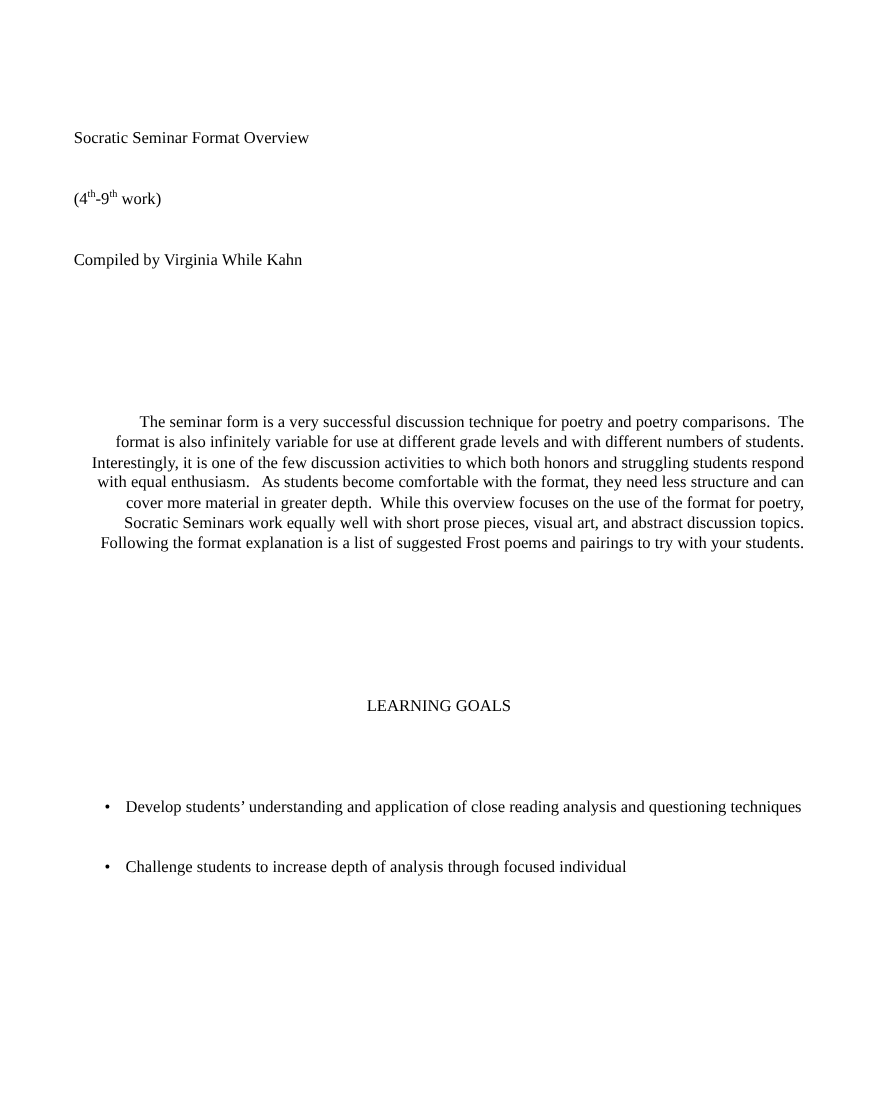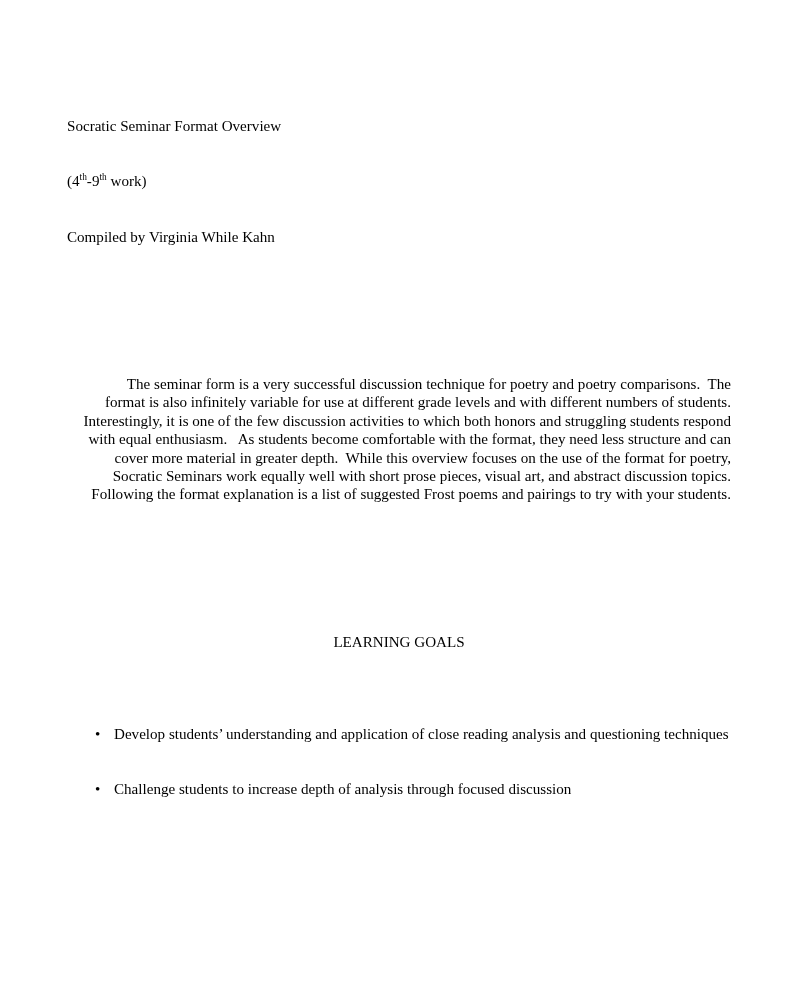--- a/index.html
+++ b/index.html
@@ -95,21 +95,21 @@
 
     <div class="spacer">&nbsp;</div>
 
     <p class="para indent-first">The seminar form is a very successful discussion technique for poetry and poetry comparisons.  The format is also infinitely variable for use at different grade levels and with different numbers of students.  Interestingly, it is one of the few discussion activities to which both honors and struggling students respond with equal enthusiasm.   As students become comfortable with the format, they need less structure and can cover more material in greater depth.  While this overview focuses on the use of the format for poetry, Socratic Seminars work equally well with short prose pieces, visual art, and abstract discussion topics.  Following the format explanation is a list of suggested Frost poems and pairings to try with your students.</p>
 
     <div class="spacer">&nbsp;</div>
 
     <div class="section-heading">LEARNING GOALS</div>
     <ul class="bullets">
       <li><span class="bullet-text">Develop students’ understanding and application of close reading analysis and questioning techniques</span></li>
-      <li><span class="bullet-text">Challenge students to increase depth of analysis through focused discussion</span></li>
+      <li><span class="bullet-text">Challenge students to increase depth of analysis through focused individual</span></li>
       
     </ul>
 
     
 
     
 
     
 
     

